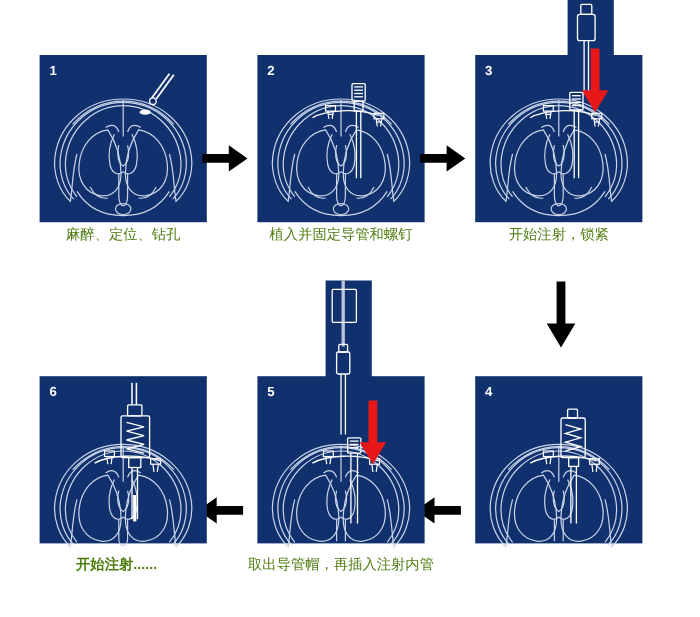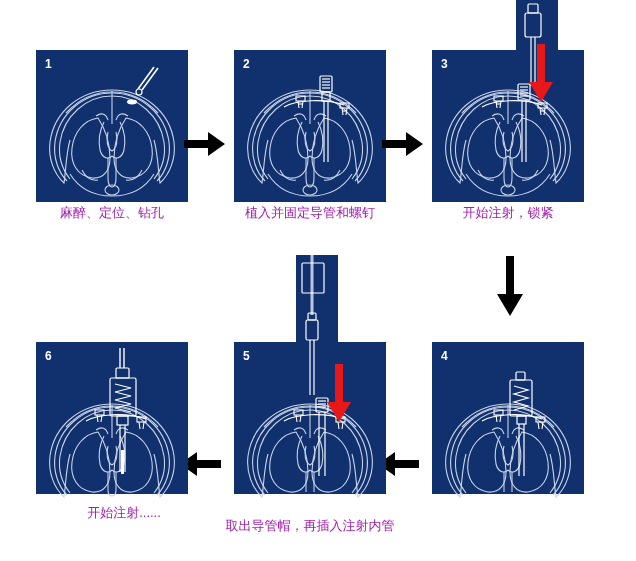--- a/index.html
+++ b/index.html
@@ -26,21 +26,21 @@
   .pnum{
     position:absolute;
     color:#ffffff;
     font-size:12px;
     font-weight:bold;
     line-height:1;
     z-index:6;
   }
   .caption{
     position:absolute;
-    color:#a21caf;
+    color:#4d7c0f;
     font-size:13px;
     white-space:nowrap;
     text-align:center;
     line-height:1;
   }
 
   
   .arrow{position:absolute;}
 
   svg{display:block;overflow:visible;}
@@ -339,21 +339,21 @@
           <line x1="24" y1="85" x2="24" y2="140"></line>
         </g>
       </svg>
 
       <svg width="28" height="62" viewBox="0 0 28 62" style="position:absolute;left:92px;top:22px;">
         <path d="M9 0 L17 0 L17 38 L25 38 L13 58 L1 38 L9 38 Z" fill="#e81818"></path>
       </svg>
     </div>
     <div class="pnum" style="left:9px;top:8px;">5</div>
   </div>
-  <div class="caption" style="left:212px;top:506px;width:196px;margin-top:13px;">取出导管帽，再插入注射内管</div>
+  <div class="caption" style="left:212px;top:506px;width:196px;">取出导管帽，再插入注射内管</div>
 
   <div class="arrow" style="left:178px;top:450px;">
     <svg width="44" height="28" viewBox="0 0 44 28">
       <path d="M43 10 L19 10 L19 2 L2 14 L19 26 L19 18 L43 18 Z" fill="#000000"></path>
     </svg>
   </div>
 
   <div class="panel" style="left:36px;top:342px;width:152px;height:152px;">
     <div class="panel-img" style="width:152px;height:152px;">
       <svg width="152" height="152" viewBox="0 0 152 152">
@@ -393,15 +393,15 @@
           <path d="M61 73 L62 80 M66 73 L65 80"></path>
         </g>
         <g fill="none" stroke="#ffffff" stroke-width="1.1">
           <rect x="101" y="75" width="9" height="5"></rect>
           <path d="M103 80 L104 87 M108 80 L107 87"></path>
         </g>
       </svg>
     </div>
     <div class="pnum" style="left:9px;top:8px;">6</div>
   </div>
-  <div class="caption" style="left:48px;top:506px;width:152px;">开始注射......</div>
+  <div class="caption" style="left:30px;top:506px;width:152px;font-weight:bold;">开始注射......</div>
 
 </div>
 
 </body></html>

